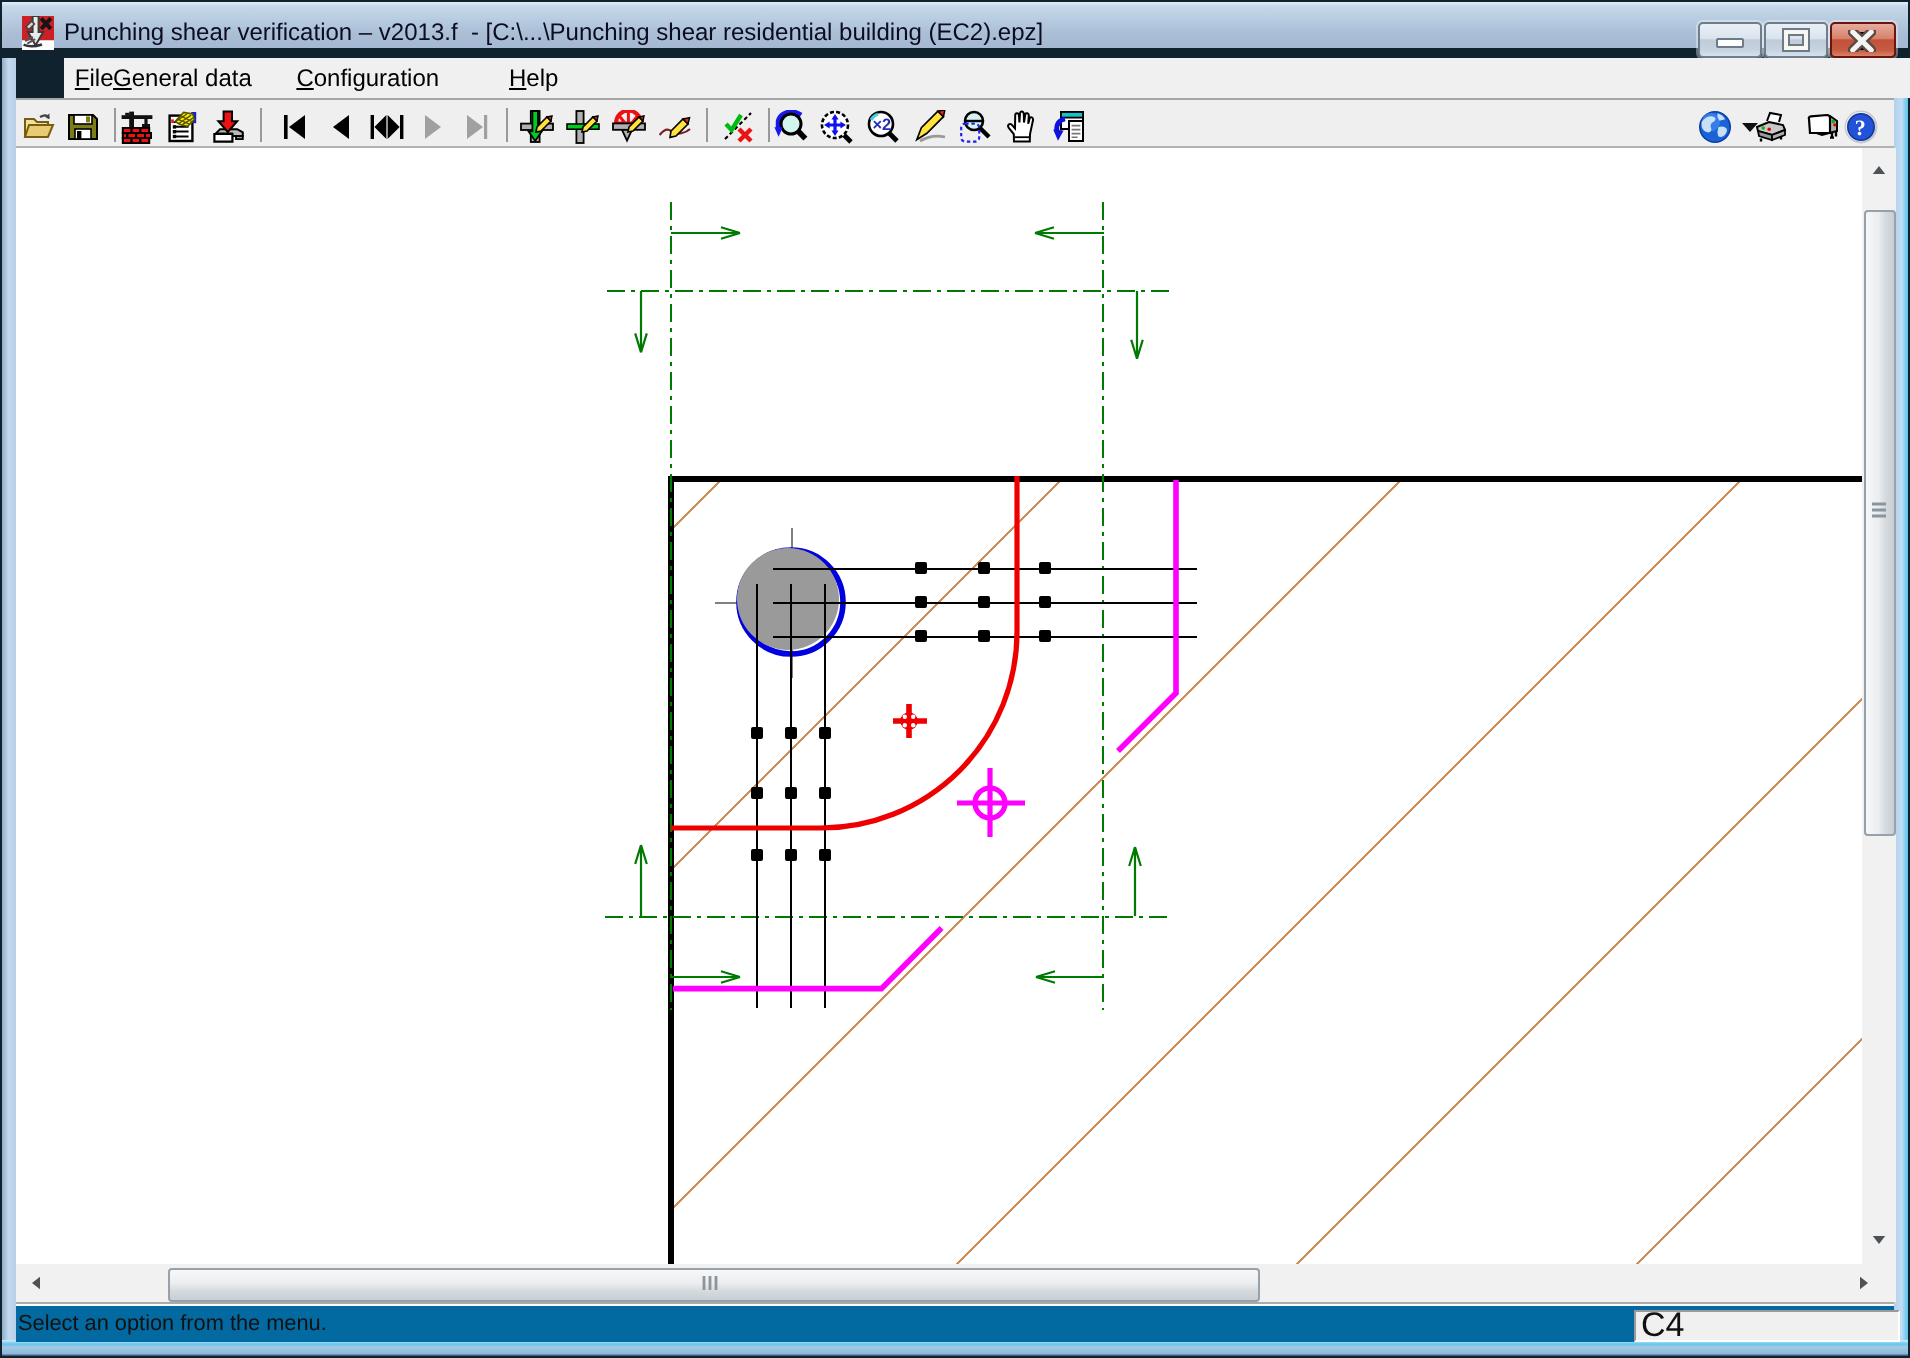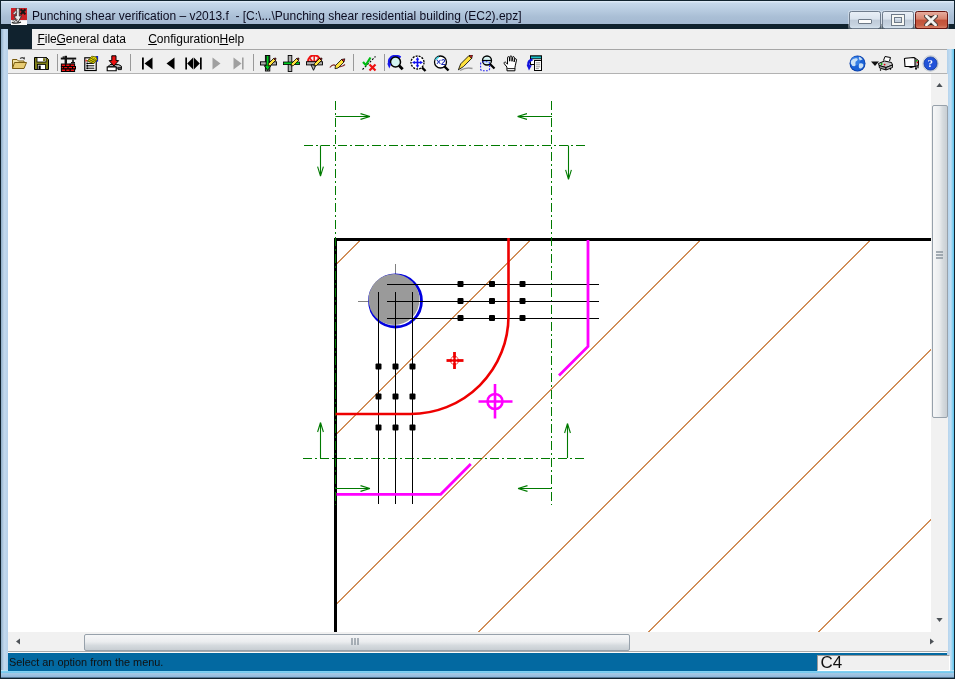--- a/index.html
+++ b/index.html
@@ -68,21 +68,21 @@
       </svg>
     </div>
   </div>
   <div class="abs" id="frameL"></div>
   <div class="abs" id="frameR"></div>
   <div class="abs" id="frameB"></div>
   <div class="abs" id="menubar">
     <span class="mi" style="left:5.9px"><u>F</u>ile</span>
     <span class="mi" style="left:25px"><u>G</u>eneral data</span>
     <span class="mi" style="left:116.7px"><u>C</u>onfiguration</span>
-    <span class="mi" style="left:188px"><u>H</u>elp</span>
+    <span class="mi" style="left:223px"><u>H</u>elp</span>
   </div>
   <div class="abs" id="toolsep1"></div>
   <div class="abs" id="toolbar">
     <svg class="ic" style="left:3px" viewBox="0 0 17 17">
       <path d="M1.5 13.5 L1.5 4.5 L6 4.5 L7.5 6 L13 6 L13 7.5" fill="#f0e0a0" stroke="#7a5c10" stroke-width="1"></path>
       <path d="M3.5 7.5 L15.5 7.5 L13 13.5 L1.5 13.5 Z" fill="#e8cc74" stroke="#7a5c10" stroke-width="1"></path>
       <path d="M9 3.5 Q12.5 1.5 13.5 4.2" fill="none" stroke="#444" stroke-width="1.1"></path>
       <path d="M13.8 1.8 L13.6 4.6 L11.4 3.4 Z" fill="#444"></path>
     </svg>
     <svg class="ic" style="left:25px" viewBox="0 0 17 17">

